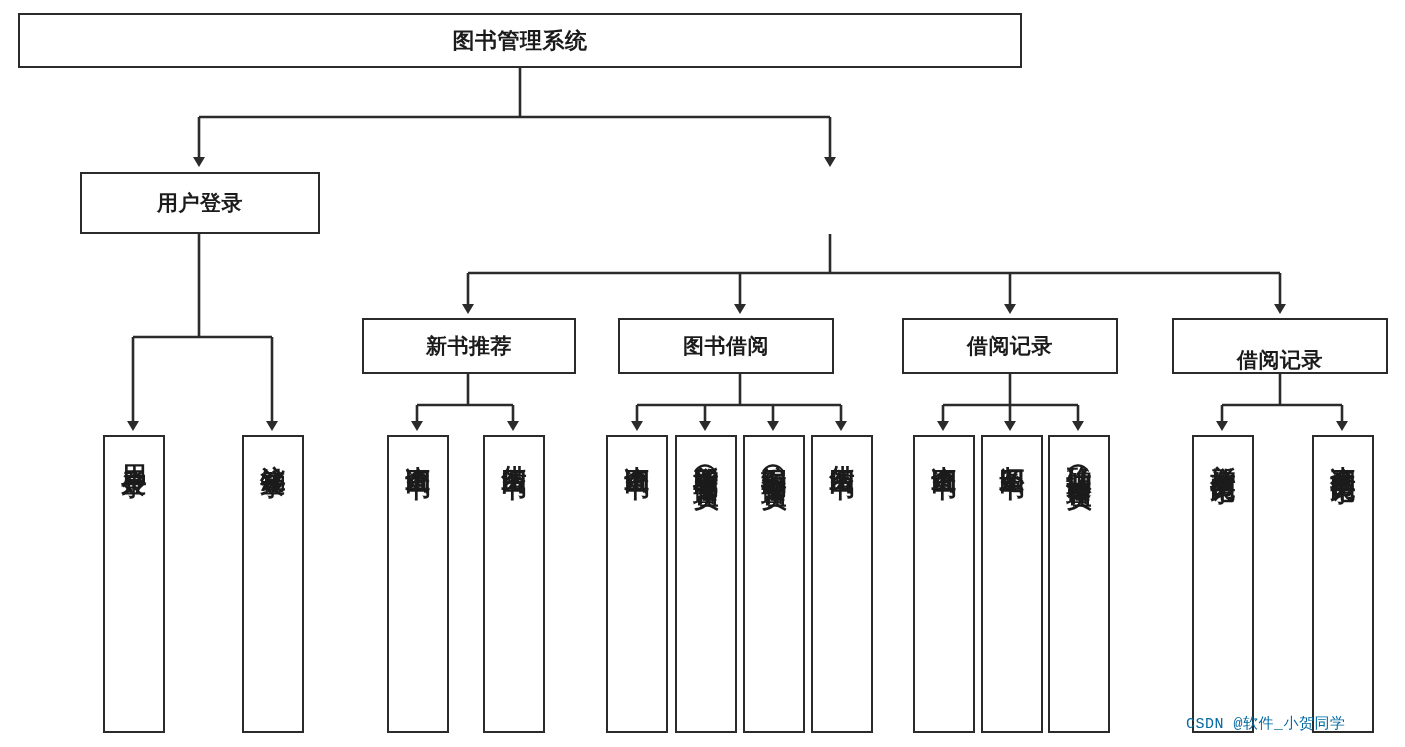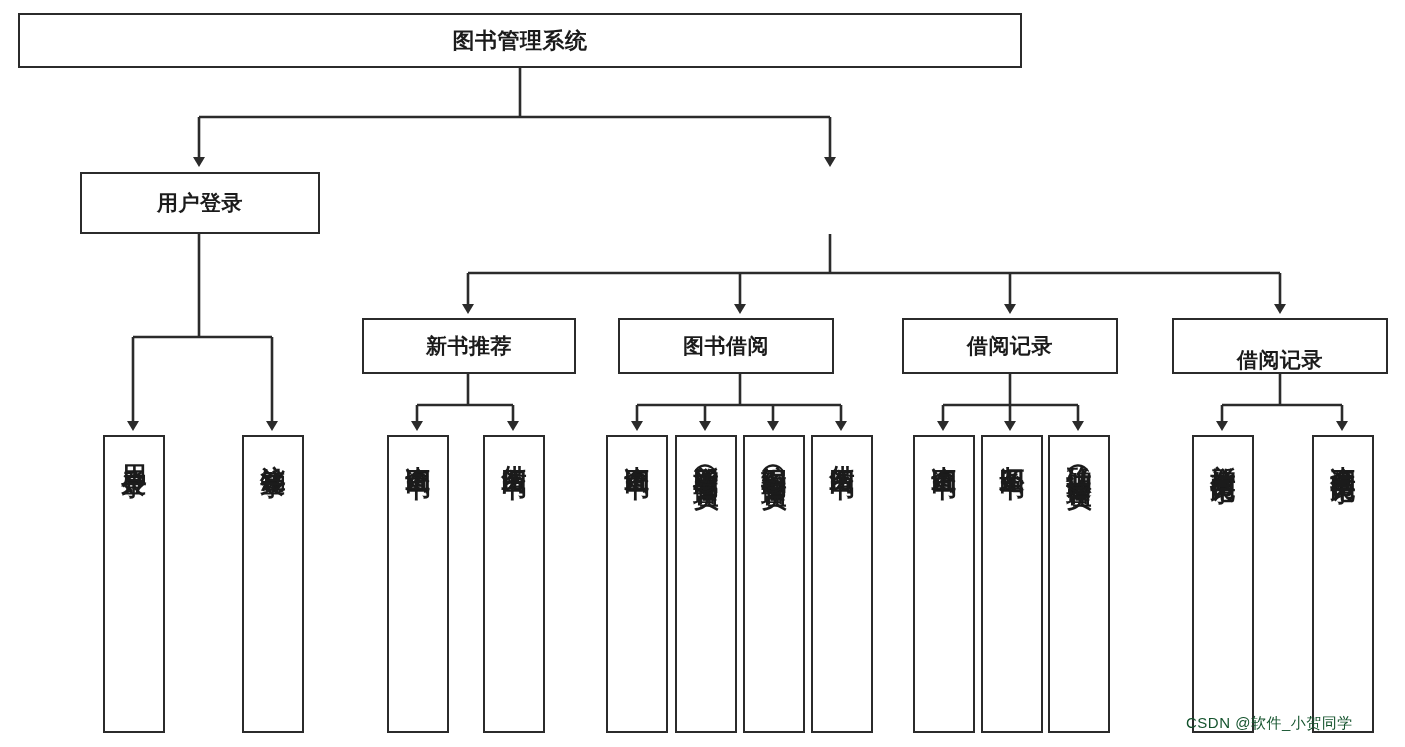--- a/index.html
+++ b/index.html
@@ -63,24 +63,24 @@
     font-size: 25px;
     line-height: 1;
     letter-spacing: 3px;
     white-space: nowrap;
   }
   .watermark {
     position: absolute;
     left: 1186px;
     top: 714px;
     font-size: 15px;
-    color: #14532d;
+    color: #0369a1;
     letter-spacing: 0.5px;
     white-space: nowrap;
-    font-family: Liberation Sans, sans-serif;
+    font-family: Liberation Mono, monospace;
   }
 </style>
 </head>
 <body>
 
 <div id="canvas">
 
   <svg class="wires" viewBox="0 0 1405 747">
     <defs>
       <marker id="arrow" markerWidth="10" markerHeight="12" refX="1" refY="6" orient="auto" markerUnits="userSpaceOnUse">

